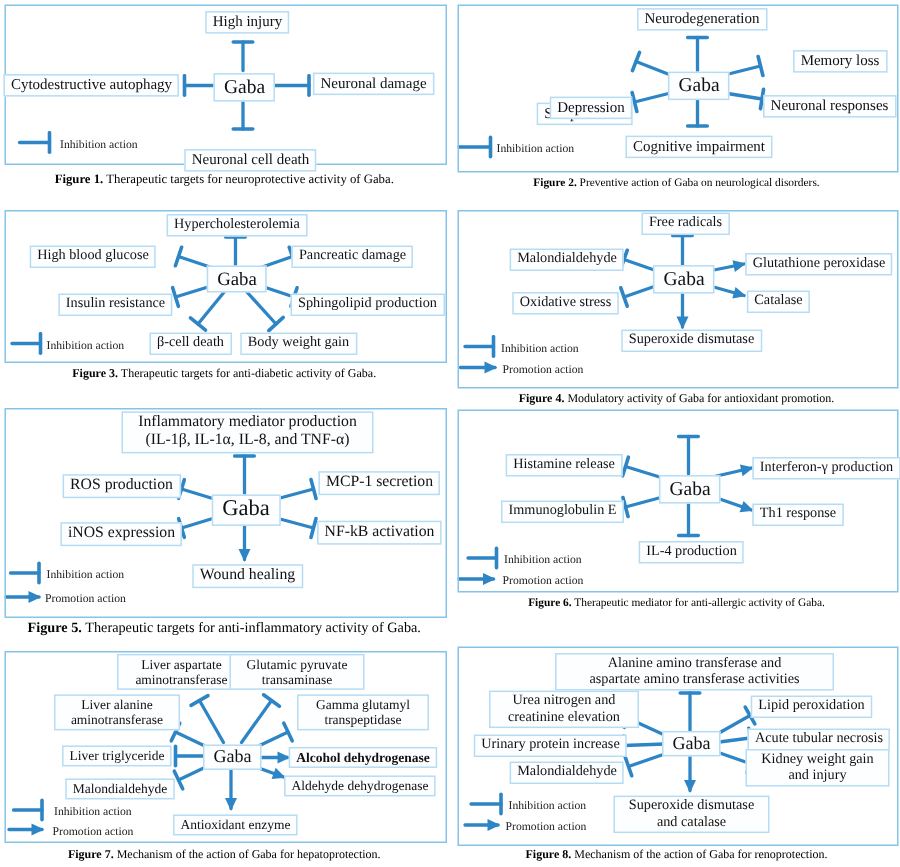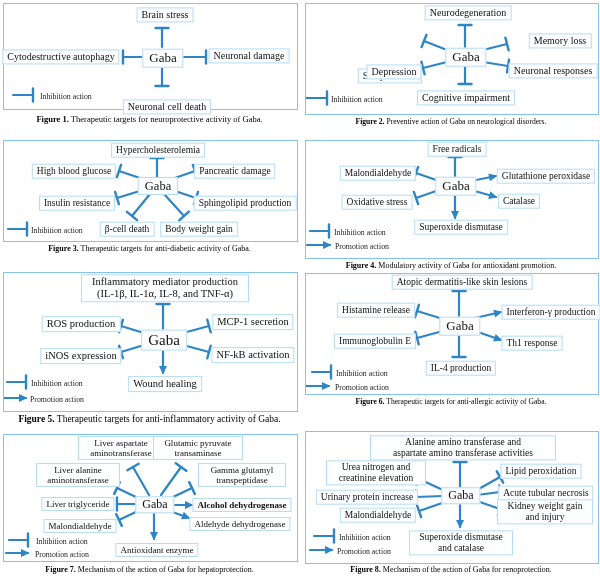--- a/index.html
+++ b/index.html
@@ -118,21 +118,21 @@
         <line x1="477" y1="495" x2="500" y2="492" marker-end="url(#tb)"></line>
         <line x1="477" y1="501" x2="500" y2="509" marker-end="url(#tb)"></line>
         <line x1="460" y1="502" x2="460" y2="527" marker-end="url(#ar)"></line>
         <line x1="314" y1="536" x2="334" y2="536" marker-end="url(#tb)"></line>
         <line x1="310" y1="550" x2="332" y2="550" marker-end="url(#ar)"></line>
       </g>
     </g>
   </svg>
 
   <div class="pnl p1" style="left:3px;top:3px;width:293px;height:105px;">
-    <div class="bx" style="left:161px;top:11px;">Brain stress</div>
+    <div class="bx" style="left:161px;top:11px;">High injury</div>
     <div class="bx" style="left:57px;top:53px;">Cytodestructive  autophagy</div>
     <div class="bx gaba" style="left:159px;top:54px;">Gaba</div>
     <div class="bx" style="left:245px;top:52px;">Neuronal damage</div>
     <div class="bx" style="left:163px;top:103px;">Neuronal cell death</div>
     <div class="leg" style="left:36px;top:92px;">Inhibition action</div>
   </div>
   <div class="cap c1" style="left:3px;top:114px;width:293px;">
     <b>Figure 1.</b> <span>Therapeutic targets for neuroprotective activity of Gaba.</span>
   </div>
 
@@ -145,21 +145,21 @@
     <div class="bx" style="left:247px;top:67px;">Neuronal responses</div>
     <div class="bx" style="left:160px;top:94px;">Cognitive impairment</div>
     <div class="leg" style="left:25px;top:95px;">Inhibition action</div>
   </div>
   <div class="cap c2" style="left:305px;top:117px;width:292px;">
     <b>Figure 2.</b> <span>Preventive action of Gaba on neurological disorders.</span>
   </div>
 
   <div class="pnl p3" style="left:3px;top:140px;width:293px;height:100px;">
     <div class="bx" style="left:154px;top:9px;">Hypercholesterolemia</div>
-    <div class="bx" style="left:70px;top:30px;">High blood glucose</div>
+    <div class="bx" style="left:58px;top:30px;">High blood glucose</div>
     <div class="bx" style="left:231px;top:30px;">Pancreatic damage</div>
     <div class="bx gaba" style="left:154px;top:45px;">Gaba</div>
     <div class="bx" style="left:73px;top:62px;">Insulin resistance</div>
     <div class="bx" style="left:241px;top:62px;">Sphingolipid  production</div>
     <div class="bx" style="left:123px;top:88px;">β-cell death</div>
     <div class="bx" style="left:195px;top:88px;">Body weight gain</div>
     <div class="leg" style="left:27px;top:89px;">Inhibition action</div>
   </div>
   <div class="cap c3" style="left:3px;top:244px;width:293px;">
     <b>Figure 3.</b> <span>Therapeutic targets for anti-diabetic activity of Gaba.</span>
@@ -192,32 +192,31 @@
     <div class="bx" style="left:249px;top:82px;">NF-kB activation</div>
     <div class="bx" style="left:161px;top:111px;">Wound healing</div>
     <div class="leg" style="left:27px;top:110px;">Inhibition action</div>
     <div class="leg" style="left:26px;top:126px;">Promotion action</div>
   </div>
   <div class="cap c5" style="left:3px;top:414px;width:293px;">
     <b>Figure 5.</b> <span>Therapeutic targets for anti-inflammatory activity of Gaba.</span>
   </div>
 
   <div class="pnl p6" style="left:305px;top:273px;width:292px;height:120px;">
-    <div class="bx" style="left:156px;top:8px;">Atopic dermatitis-like skin lesions</div>
     <div class="bx" style="left:70px;top:36px;">Histamine release</div>
     <div class="bx" style="left:245px;top:38px;">Interferon-γ production</div>
     <div class="bx gaba" style="left:154px;top:52px;">Gaba</div>
     <div class="bx" style="left:69px;top:67px;">Immunoglobulin E</div>
     <div class="bx" style="left:226px;top:69px;">Th1 response</div>
     <div class="bx" style="left:155px;top:94px;">IL-4 production</div>
     <div class="leg" style="left:30px;top:99px;">Inhibition action</div>
     <div class="leg" style="left:29px;top:113px;">Promotion action</div>
   </div>
   <div class="cap c6" style="left:305px;top:397px;width:292px;">
-    <b>Figure 6.</b> <span>Therapeutic targets for anti-allergic activity of Gaba.</span>
+    <b>Figure 6.</b> <span>Therapeutic mediator for anti-allergic activity of Gaba.</span>
   </div>
 
   <div class="pnl p7" style="left:3px;top:434px;width:293px;height:126px;">
     <div class="bx wrap" style="left:117px;top:13px;width:76px;">Liver aspartate aminotransferase</div>
     <div class="bx wrap" style="left:194px;top:13px;width:80px;">Glutamic pyruvate transaminase</div>
     <div class="bx wrap" style="left:74px;top:40px;width:74px;">Liver alanine aminotransferase</div>
     <div class="bx wrap" style="left:238px;top:40px;width:78px;">Gamma glutamyl transpeptidase</div>
     <div class="bx" style="left:74px;top:69px;">Liver triglyceride</div>
     <div class="bx gaba" style="left:151px;top:70px;">Gaba</div>
     <div class="bx" style="left:238px;top:70px;font-weight:bold;">Alcohol dehydrogenase</div>

